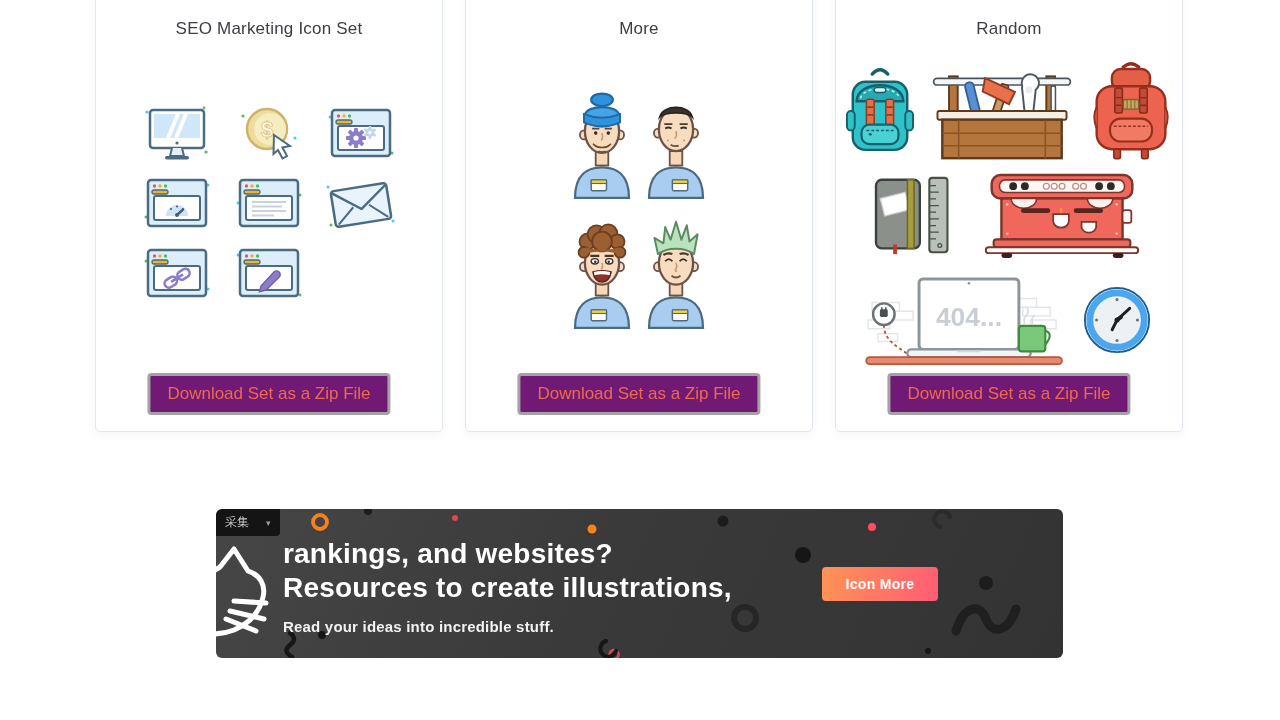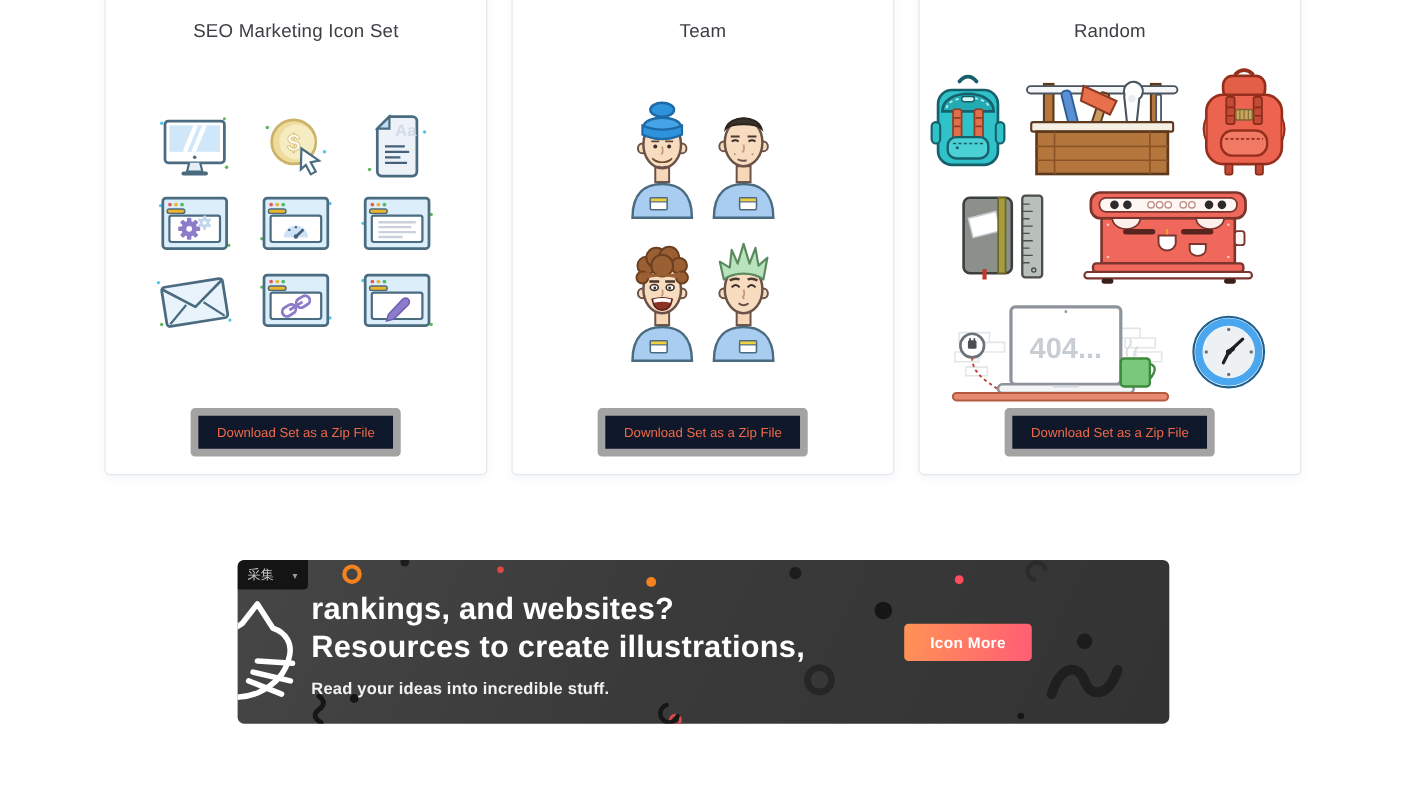--- a/index.html
+++ b/index.html
@@ -10,22 +10,22 @@
   .cards-row { position:absolute; left:95px; top:-18px; display:flex; gap:22px; }
   .card {
     width:348px; height:450px; background:#ffffff;
     border:1px solid #e2e7ee; border-radius:5px;
     box-shadow:0 3px 8px rgba(90,110,140,0.06);
     position:relative; display:flex; flex-direction:column; align-items:center;
   }
   .card-title { margin-top:36px; font-size:17px; font-weight:500; color:#3d3d44; letter-spacing:.2px;text-align:center; }
   .dl-btn {
     position:absolute; bottom:16px; left:50%; transform:translateX(-50%);
-    background:#0f172a; border:7px solid #a3a3a3; border-radius:4px;
-    color:#f06a48; font-size:12px; font-family:"Liberation Sans",sans-serif;
+    background:#701a75; border:3px solid #a3a3a3; border-radius:4px;
+    color:#f06a48; font-size:17px; font-family:"Liberation Sans",sans-serif;
     padding:8px 17px; white-space:nowrap; cursor:pointer;
   }
 
   .seo-grid { display:grid; grid-template-columns:repeat(3,92px); grid-auto-rows:70px; margin-top:60px; }
   .seo-grid .cell { display:flex; align-items:center; justify-content:center; }
 
   .team-grid { display:grid; grid-template-columns:repeat(2,74px); grid-auto-rows:130px; margin-top:30px; }
   .team-grid .cell { display:flex; align-items:flex-end; justify-content:center; }
 
   .random-col { display:flex; flex-direction:column; align-items:center; margin-top:20px; }
@@ -94,32 +94,20 @@
             <circle cx="6" cy="14" r="1.6" fill="#5cb85c"></circle>
                 <circle cx="58" cy="36" r="1.6" fill="#53c6ef"></circle>
             <circle cx="30" cy="27" r="20" fill="#eddc9c" stroke="#cdb36a" stroke-width="2.5"></circle>
             <circle cx="33" cy="27" r="16" fill="#f6ecc2"></circle>
             <text x="30" y="35" text-anchor="middle" font-size="22" font-weight="bold" fill="#ffffff" stroke="#d9c27c" stroke-width="0.8" font-family="Liberation Sans, sans-serif">$</text>
             <path d="M37 33 L53 44 L45.5 45.5 L50 54 L45.5 56.5 L41 48 L36.5 52 Z" fill="#ffffff" stroke="#4a6b80" stroke-width="2"></path>
           </svg>
             </span>
           </div>
 
-        <div class="cell">
-            <span class="icon">
-          <svg width="58" height="64" viewBox="0 0 58 64">
-            <circle cx="54" cy="18" r="1.6" fill="#53c6ef"></circle>
-                <circle cx="4" cy="52" r="1.6" fill="#5cb85c"></circle>
-            <path d="M22 4 H43 a4 4 0 0 1 4 4 V54 a4 4 0 0 1 -4 4 H15 a4 4 0 0 1 -4 -4 V15 Z" fill="#edf2f9" stroke="#4a6b80" stroke-width="2.5"></path>
-            <path d="M22 4 L11 15 H22 Z" fill="#bfdcf4" stroke="#4a6b80" stroke-width="2"></path>
-            <text x="37" y="22" text-anchor="middle" font-size="15" font-weight="bold" fill="#d3dbe6" font-family="Liberation Sans, sans-serif">Aa</text>
-            <path d="M18 31 H36 M18 36 H40 M18 41 H32 M18 46 H38" stroke="#44607a" stroke-width="2"></path>
-          </svg>
-            </span>
-          </div>
 
         <div class="cell">
             <span class="icon">
           <svg width="68" height="58" viewBox="0 0 68 58">
             <circle cx="3" cy="12" r="1.5" fill="#53c6ef"></circle>
                 <circle cx="65" cy="48" r="1.5" fill="#5cb85c"></circle>
             <rect x="5" y="5" width="58" height="46" rx="3" fill="#ddeefb" stroke="#4a6b80" stroke-width="2.5"></rect>
             <circle cx="11.5" cy="11" r="1.7" fill="#e05c5c"></circle>
                 <circle cx="17" cy="11" r="1.7" fill="#eab42c"></circle>
                 <circle cx="22.5" cy="11" r="1.7" fill="#53b964"></circle>
@@ -230,21 +218,21 @@
             <path d="M26 41 L39 27 a3.6 3.6 0 0 1 5.2 5 L31 45 l-6.6 1.8 Z" fill="#8d7cc9" stroke="#6f5fb0" stroke-width="1.4"></path>
           </svg>
             </span>
           </div>
 
       </div>
       <button class="dl-btn">Download Set as a Zip File</button>
     </section>
 
     <section class="card">
-      <h2 class="card-title">Team</h2>
+      <h2 class="card-title">More</h2>
       <div class="team-grid">
 
         <div class="cell">
             <span class="icon">
           <svg width="72" height="112" viewBox="0 0 80 122">
             <path d="M10 122 C10 96 24 88 40 88 C56 88 70 96 70 122 Z" fill="#a9cdf0" stroke="#4a6b80" stroke-width="2.5"></path>
             <rect x="33" y="70" width="14" height="16" fill="#f6d7b8" stroke="#6b5248" stroke-width="2"></rect>
             <ellipse cx="20" cy="52" rx="4.5" ry="5" fill="#f8dcc0" stroke="#6b5248" stroke-width="2"></ellipse>
             <ellipse cx="60" cy="52" rx="4.5" ry="5" fill="#f8dcc0" stroke="#6b5248" stroke-width="2"></ellipse>
             <ellipse cx="40" cy="48" rx="19" ry="24" fill="#f8dcc0" stroke="#6b5248" stroke-width="2.5"></ellipse>

